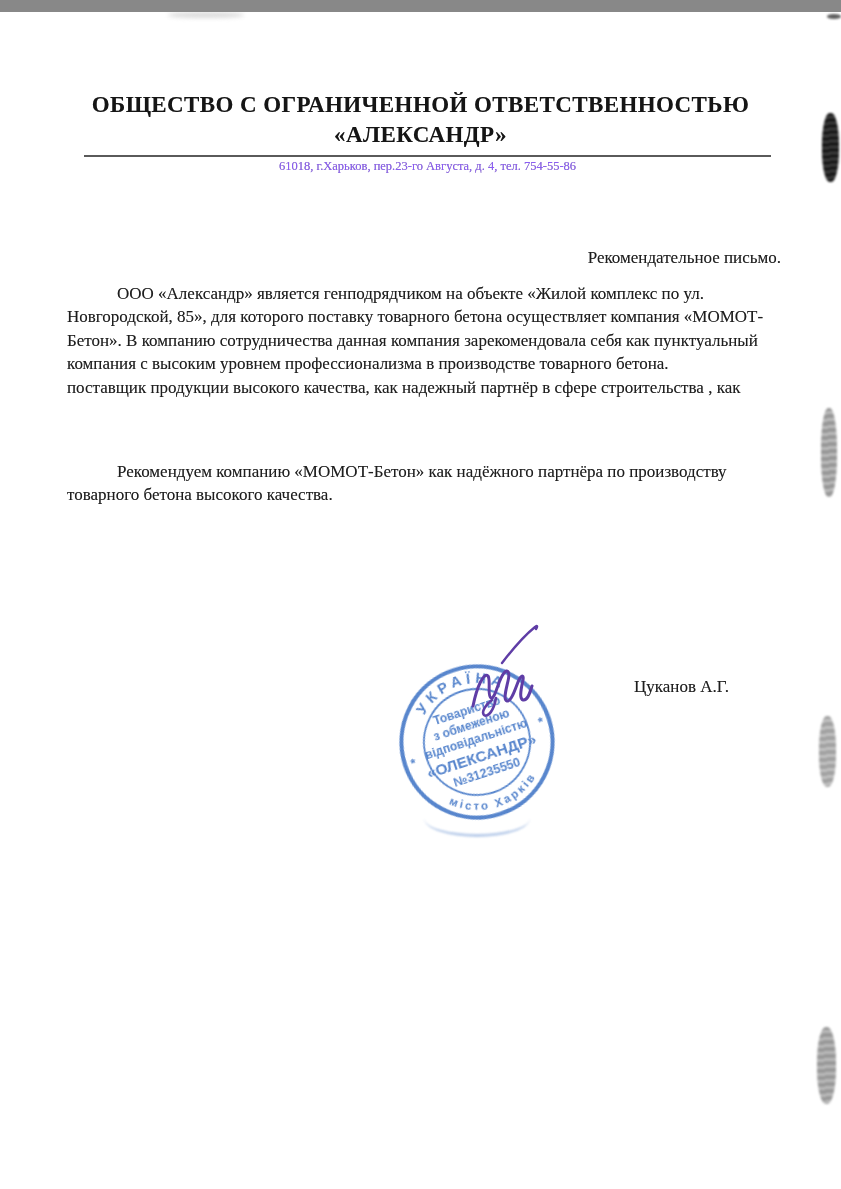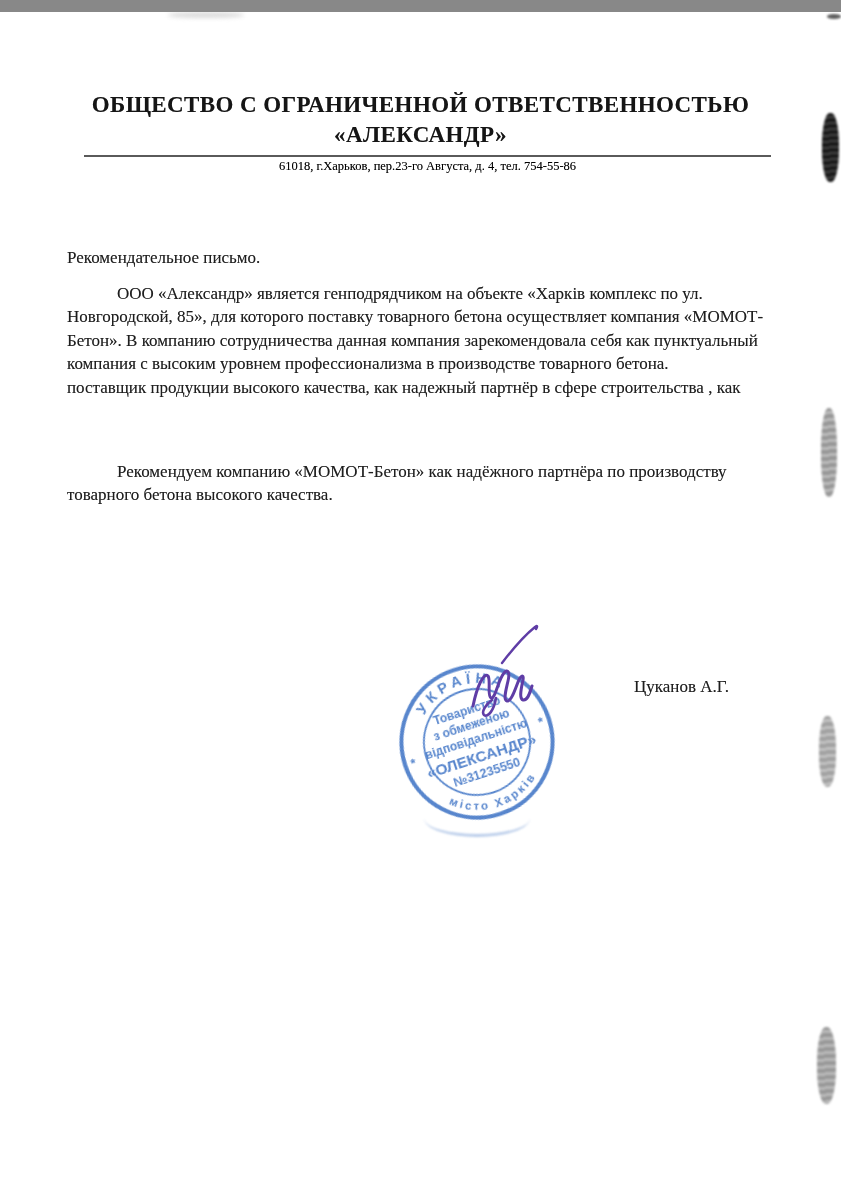--- a/index.html
+++ b/index.html
@@ -12,24 +12,24 @@
   .soft{ text-shadow:0 0 0.6px rgba(40,40,40,.45); }
 
   
   .org-line{ position:absolute; left:0; width:841px; text-align:center;
              font-weight:bold; font-size:23px; letter-spacing:.4px; color:#151515;}
   #org1{ top:80px; }
   #org2{ top:110px; }
   .rule{ position:absolute; left:84px; top:143px; width:687px; height:1.5px;
          background:#3d3d3d; opacity:.85;}
   .address{ position:absolute; left:84px; top:147px; width:687px; text-align:center;
-            font-size:12.5px; color:#000000;}
+            font-size:12.5px; color:#8b5cf6;}
 
   
-  .title{ position:absolute; left:67px; top:236px; width:714px; text-align:left;
+  .title{ position:absolute; left:67px; top:236px; width:714px; text-align:right;
           font-size:17px;}
   .para{ position:absolute; left:67px; width:716px; font-size:17px; line-height:23.4px;}
   #p1{ top:270px; }
   #p2{ top:448px; }
   .tline{ white-space:nowrap; }
   .indent{ padding-left:50px; }
 
   .closing{ position:absolute; left:78px; top:665px; font-size:17px; white-space:nowrap;}
   .signatory{ position:absolute; left:634px; top:665px; font-size:17px; white-space:nowrap;}
 
@@ -76,21 +76,21 @@
 <div class="page">
 
   <div id="org1" class="org-line soft">ОБЩЕСТВО С ОГРАНИЧЕННОЙ ОТВЕТСТВЕННОСТЬЮ</div>
   <div id="org2" class="org-line soft">«АЛЕКСАНДР»</div>
   <div class="rule"></div>
   <div class="address soft">61018, г.Харьков, пер.23-го Августа, д. 4, тел. 754-55-86</div>
 
   <div class="title soft">Рекомендательное письмо.</div>
 
   <div id="p1" class="para">
-    <div class="tline indent soft">ООО «Александр» является генподрядчиком на объекте «Харків комплекс по ул.</div>
+    <div class="tline indent soft">ООО «Александр» является генподрядчиком на объекте «Жилой комплекс по ул.</div>
     <div class="tline soft">Новгородской, 85», для которого поставку товарного бетона осуществляет компания «МОМОТ-</div>
     <div class="tline soft">Бетон». В компанию сотрудничества данная компания зарекомендовала себя как пунктуальный</div>
     <div class="tline soft">компания с высоким уровнем профессионализма в производстве товарного бетона.</div>
     <div class="tline soft">поставщик продукции высокого качества, как надежный партнёр в сфере строительства , как</div>
   </div>
 
   <div id="p2" class="para">
     <div class="tline indent soft">Рекомендуем компанию «МОМОТ-Бетон» как надёжного партнёра по производству</div>
     <div class="tline soft">товарного бетона высокого качества.</div>
   </div>

